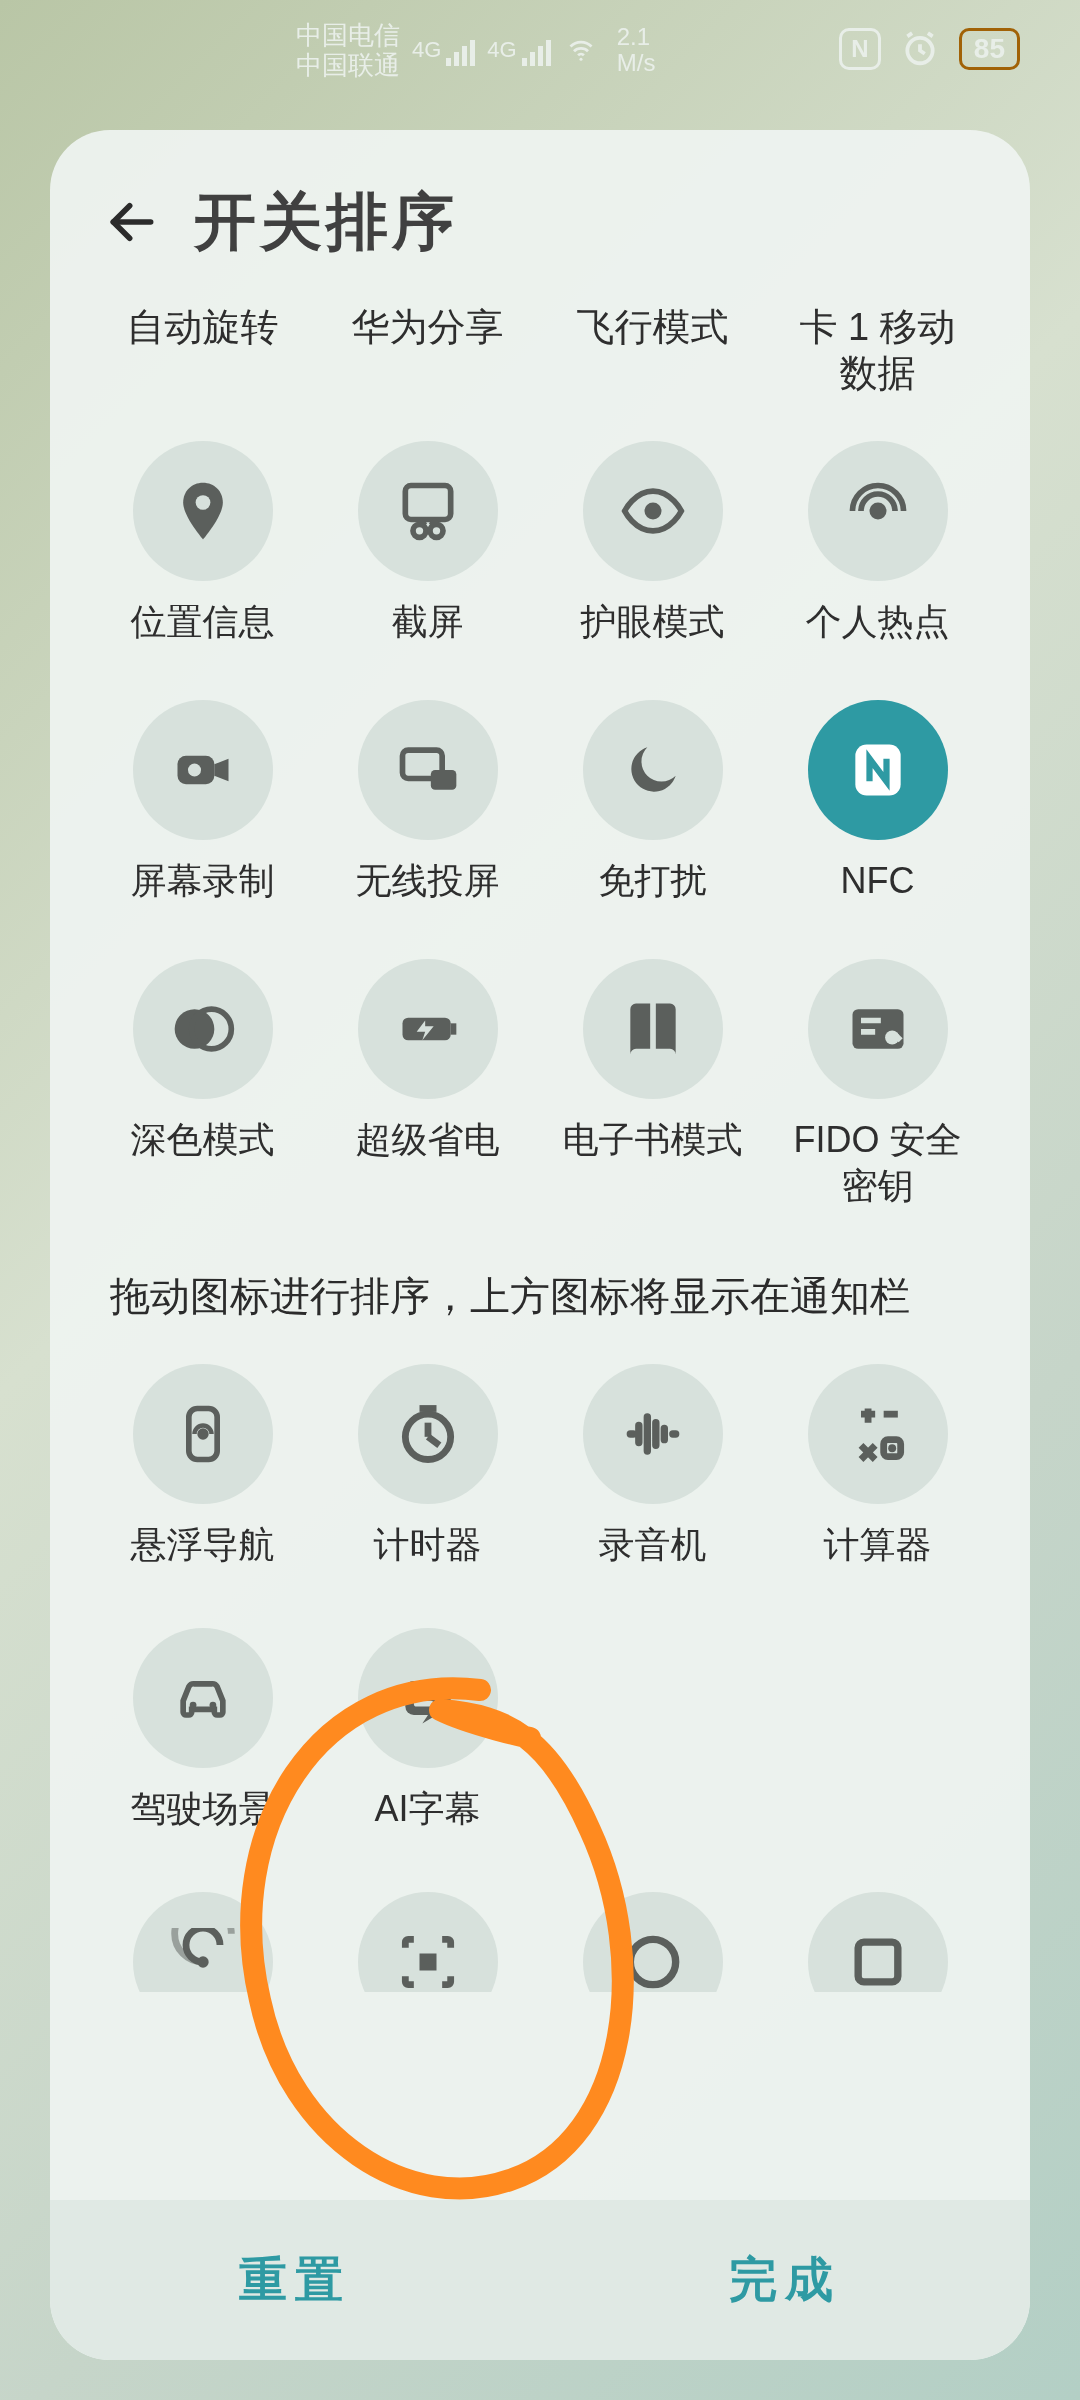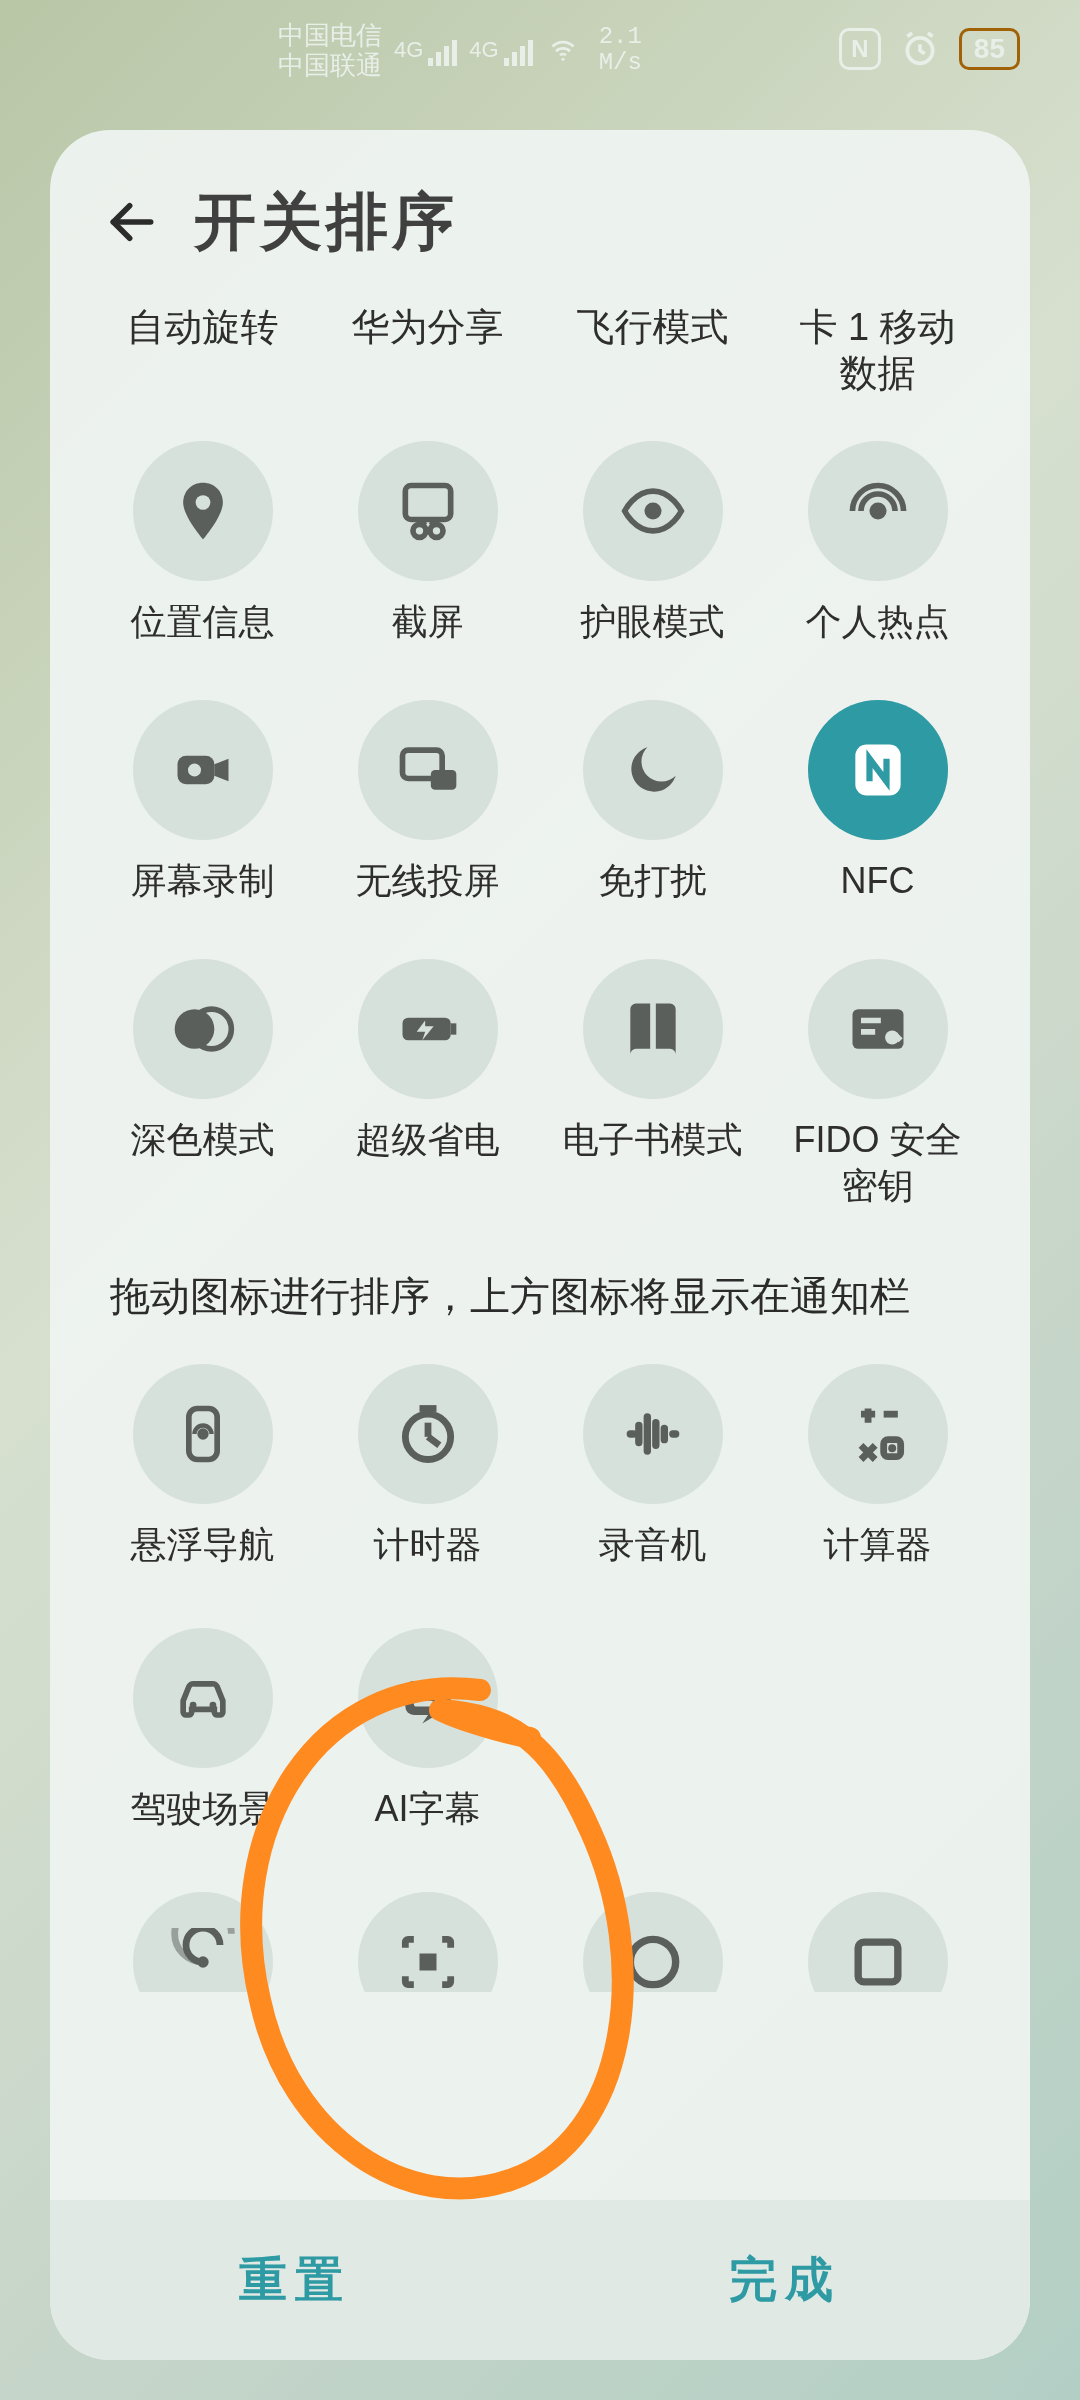--- a/index.html
+++ b/index.html
@@ -16,39 +16,39 @@
     display: flex;
     align-items: center;
     justify-content: center;
     color: #e8eee8;
     font-size: 28px;
     position: relative;
     padding: 0 60px;
   }
   .status-left {
     position: absolute;
-    left: 278px;
+    left: 296px;
     top: 20px;
     font-size: 26px;
     line-height: 32px;
     text-align: left;
     display: flex;
     align-items: center;
     gap: 12px;
   }
   .carrier-col { display:flex; flex-direction:column; font-size:26px; line-height:30px;}
   .sig-col { display:flex; align-items:flex-start; gap:10px;}
   .sig-bars { display:inline-flex; align-items:flex-end; gap:3px; height:28px;}
   .sig-bars span { width:5px; background:#e8eee8; display:inline-block;}
   .sig-bars span:nth-child(1){height:8px;}
   .sig-bars span:nth-child(2){height:14px;}
   .sig-bars span:nth-child(3){height:20px;}
   .sig-bars span:nth-child(4){height:26px;}
   .wifi-icon { width:36px; height:28px; }
-  .speed-col { font-size:24px; line-height:26px; margin-left:6px;font-family:Liberation Mono, monospace;}
+  .speed-col { font-size:24px; line-height:26px; margin-left:6px;}
   .status-right {
     position:absolute; right:60px; top:28px;
     display:flex; align-items:center; gap:20px;
     color:#e8eee8;
   }
   .nfc-status { border:3px solid #e8eee8; border-radius:10px; width:42px; height:42px; display:flex; align-items:center; justify-content:center; font-weight:700; font-size:24px;}
   .alarm-status { width:38px; height:38px; }
   .batt-box { border:3px solid #a16207; border-radius:10px; padding:2px 12px; font-size:28px; font-weight:600;}
 
   

